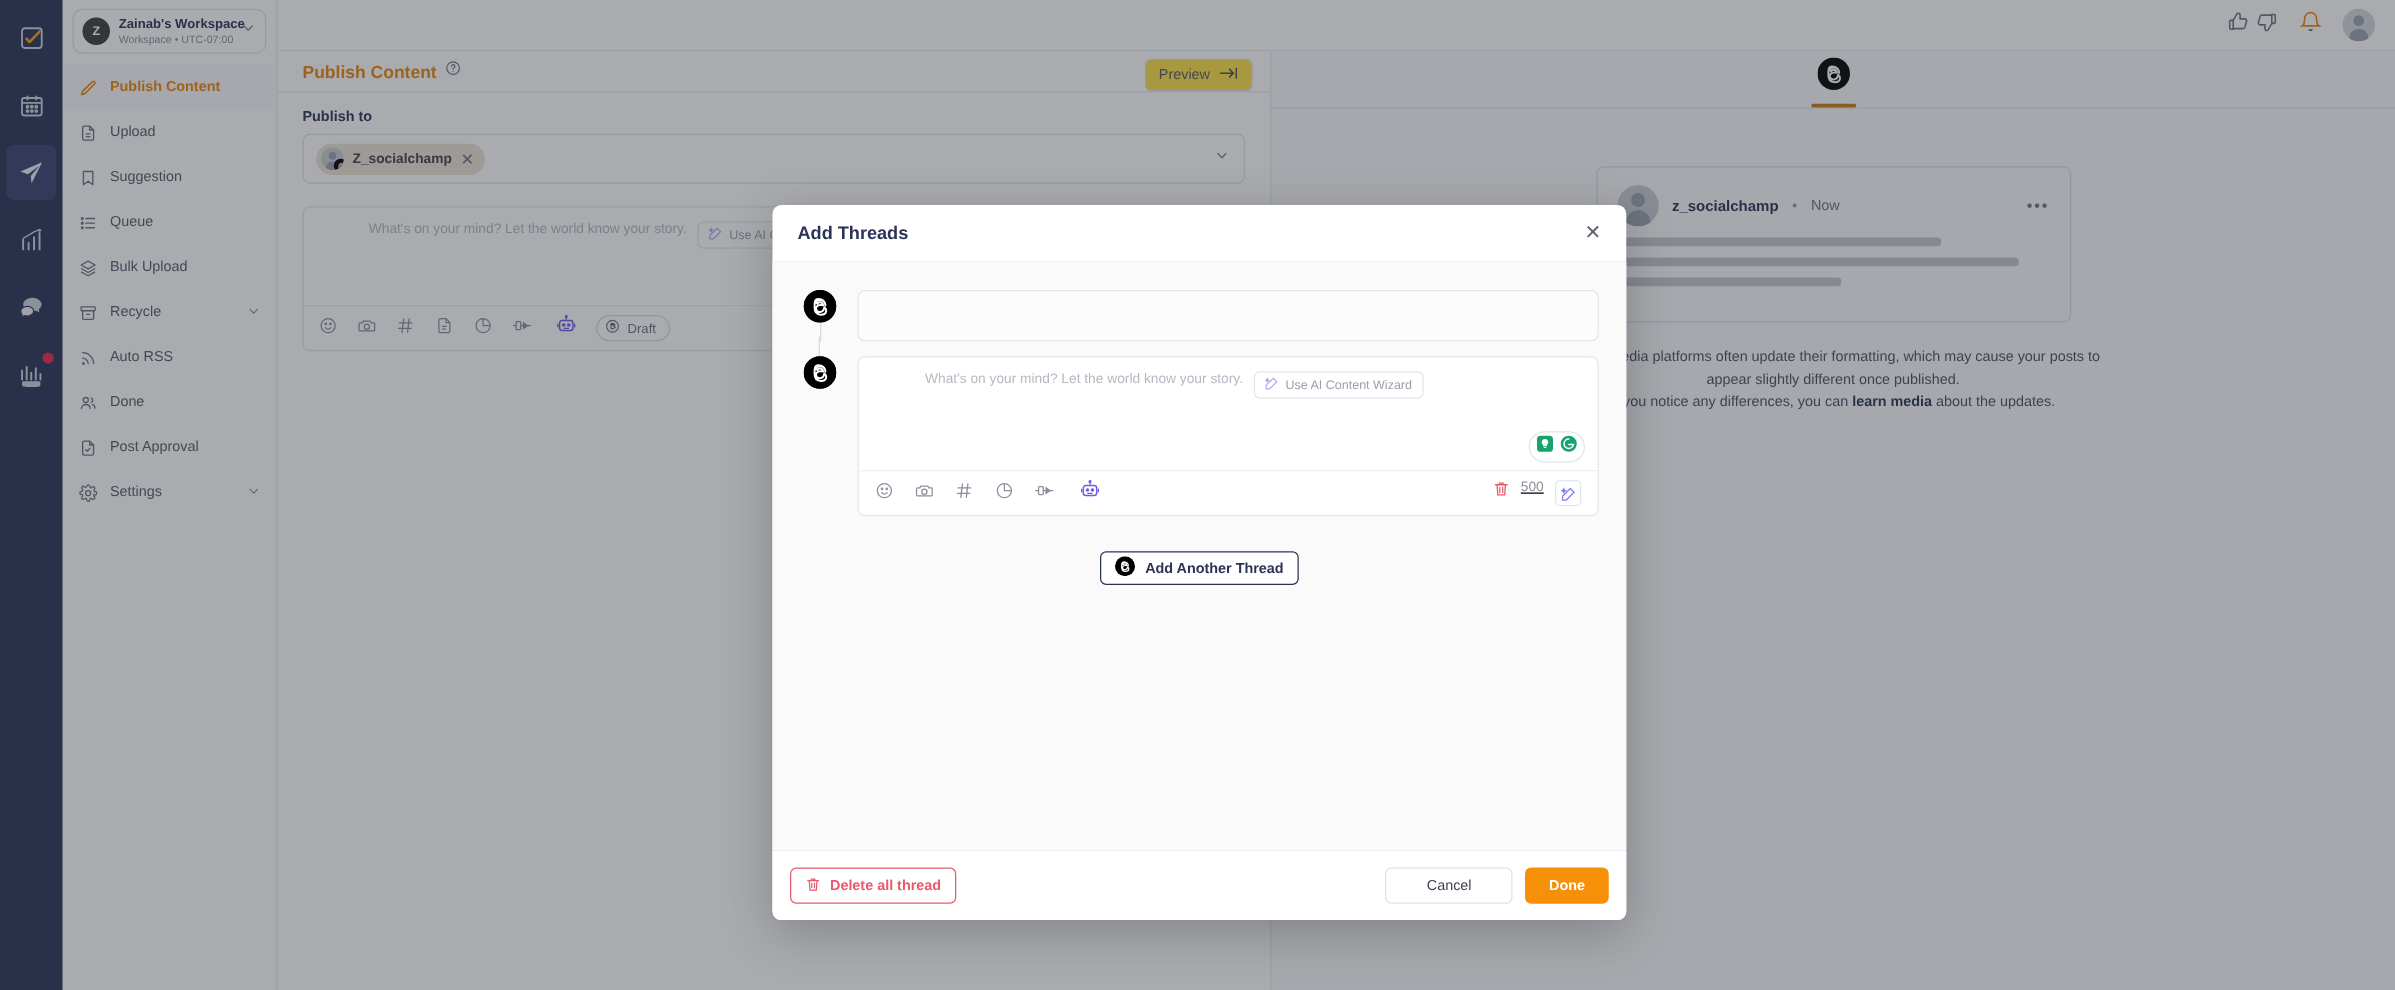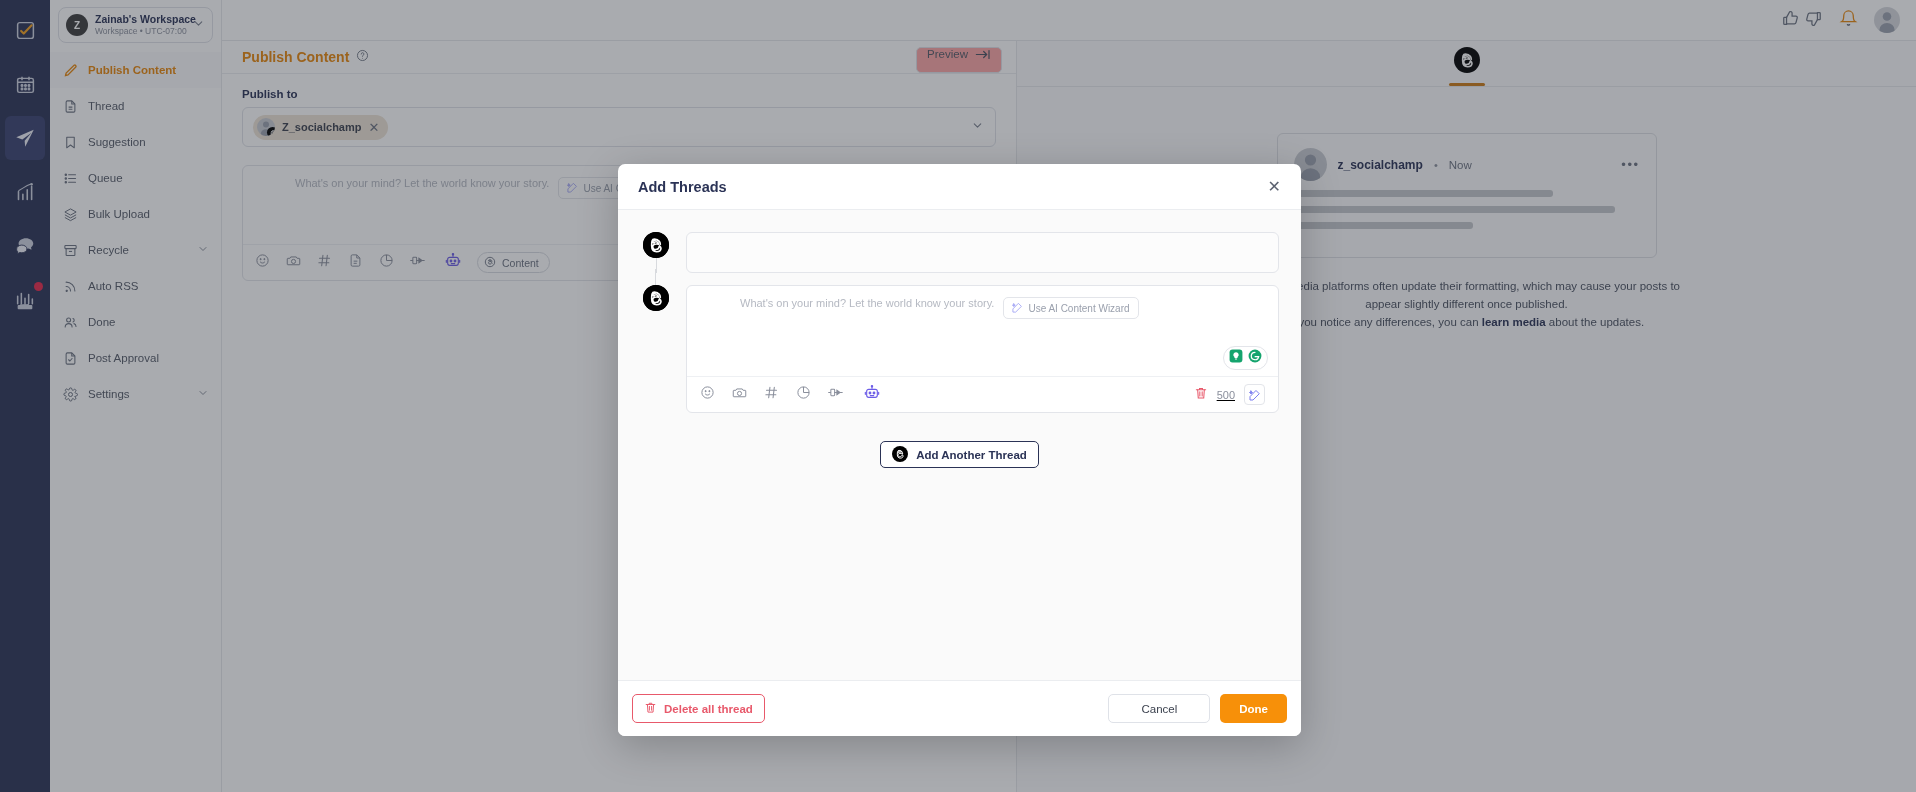--- a/index.html
+++ b/index.html
@@ -82,22 +82,22 @@
 
   .content-wrap { flex: 1; display: flex; min-height: 0; }
   .composer-col { flex: 1; min-width: 0; display: flex; flex-direction: column; background: #fff; }
   .page-head {
     height: 33px; display: flex; align-items: center; gap: 7px;
     padding: 0 20px; border-bottom: 1px solid #ebedf0; position: relative;
   }
   .page-title { font-size: 14px; font-weight: 700; color: #e8870c; }
   .preview-btn {
     position: absolute; right: 14px; top: 6px;
-    border: 1px solid #dfe2e8; border-radius: 5px; background: #fca5a5;
-    height: 26px; padding: 0 10px; display: flex; gap: 7px;
+    border: 1px solid #dfe2e8; border-radius: 5px; background: #fde047;
+    height: 26px; padding: 0 10px; display: flex; align-items: center; gap: 7px;
     font-size: 11.5px; color: #555b68;
   }
 
   .composer-body { padding: 14px 20px 0 20px; }
   .field-label { font-size: 11.5px; font-weight: 700; color: #2b3356; margin-bottom: 7px; }
   .publish-to {
     border: 1px solid #dfe2e8; border-radius: 6px; min-height: 40px;
     display: flex; align-items: center; padding: 0 10px; position: relative;
   }
   .chip {
@@ -203,21 +203,21 @@
   .t-editor-top { flex: 1; padding: 11px 13px; display: flex; align-items: flex-start; gap: 9px; position: relative; }
   .grammarly {
     position: absolute; right: 10px; bottom: 6px;
     display: flex; align-items: center; gap: 5px;
     border: 1px solid #e3e5ea; border-radius: 13px; background: #fff; padding: 2px 5px;
   }
   .t-tools {
     height: 36px; display: flex; align-items: center; gap: 17px;
     padding: 0 13px; border-top: 1px solid #eef0f3;
   }
-  .t-tools-right { margin-left: auto; display: flex; align-items: center; gap: 9px; text-decoration: underline; }
+  .t-tools-right { margin-left: auto; display: flex; align-items: flex-start; gap: 9px; text-decoration: underline; }
   .count { font-size: 11px; color: #8a8f9c; }
   .wand-box {
     width: 21px; height: 21px; border: 1px solid #e3e5ea; border-radius: 4px;
     display: flex; align-items: center; justify-content: center;
   }
   .add-thread-wrap { display: flex; justify-content: center; margin-top: 28px; }
   .add-thread-btn {
     display: inline-flex; align-items: center; gap: 8px;
     border: 1px solid #2b3356; border-radius: 5px; background: #fff;
     height: 27px; padding: 0 11px; font-size: 11.5px; font-weight: 700; color: #2b3356;
@@ -330,21 +330,21 @@
         <span class="nav-label">Publish Content</span>
       </div>
 
       <div class="nav-item">
         <span class="ni-icon">
           <svg width="15" height="15" viewBox="0 0 24 24" fill="none" stroke="#6b7280" stroke-width="1.7">
               <path d="M14 3H7a2 2 0 0 0-2 2v14a2 2 0 0 0 2 2h10a2 2 0 0 0 2-2V8z"></path>
               <path d="M14 3v5h5M9 13h6M9 16.5h6"></path>
             </svg>
         </span>
-        <span class="nav-label">Thread</span>
+        <span class="nav-label">Upload</span>
       </div>
 
       <div class="nav-item">
         <span class="ni-icon">
           <svg width="15" height="15" viewBox="0 0 24 24" fill="none" stroke="#6b7280" stroke-width="1.7" stroke-linejoin="round">
               <path d="M6 3.5h12v17l-6-4.5-6 4.5z"></path>
             </svg>
         </span>
         <span class="nav-label">Suggestion</span>
       </div>
@@ -582,21 +582,21 @@
                     <path d="M2 11v3M22 11v3" stroke-linecap="round"></path>
                   </svg>
               </span>
               <span class="thread-pill">
                 <span>
                   <svg width="12" height="12" viewBox="0 0 24 24" fill="none" stroke="#6b7280" stroke-width="1.8">
                       <circle cx="12" cy="12" r="9.4"></circle>
                       <path d="M16 11.4c-.2-2.6-1.6-4-3.9-4-1.5 0-2.7.6-3.4 1.8l1.4.9c.4-.8 1.1-1.1 2-1.1 1.3 0 2 .7 2.2 2.3-.8-.2-1.5-.3-2.2-.2-2 .1-3.2 1.2-3.1 2.7.1 1.5 1.3 2.5 2.9 2.4 1.9-.1 3-1.4 3.3-3.4.8.5 1.4 1.2 1.4 2.3"></path>
                     </svg>
                 </span>
-                <span>Content</span>
+                <span>Draft</span>
               </span>
             </div>
           </div>
         </div>
       </div>
 
       <div class="preview-col">
         <div class="pv-tabs">
           <div class="pv-tab">
             <span>

